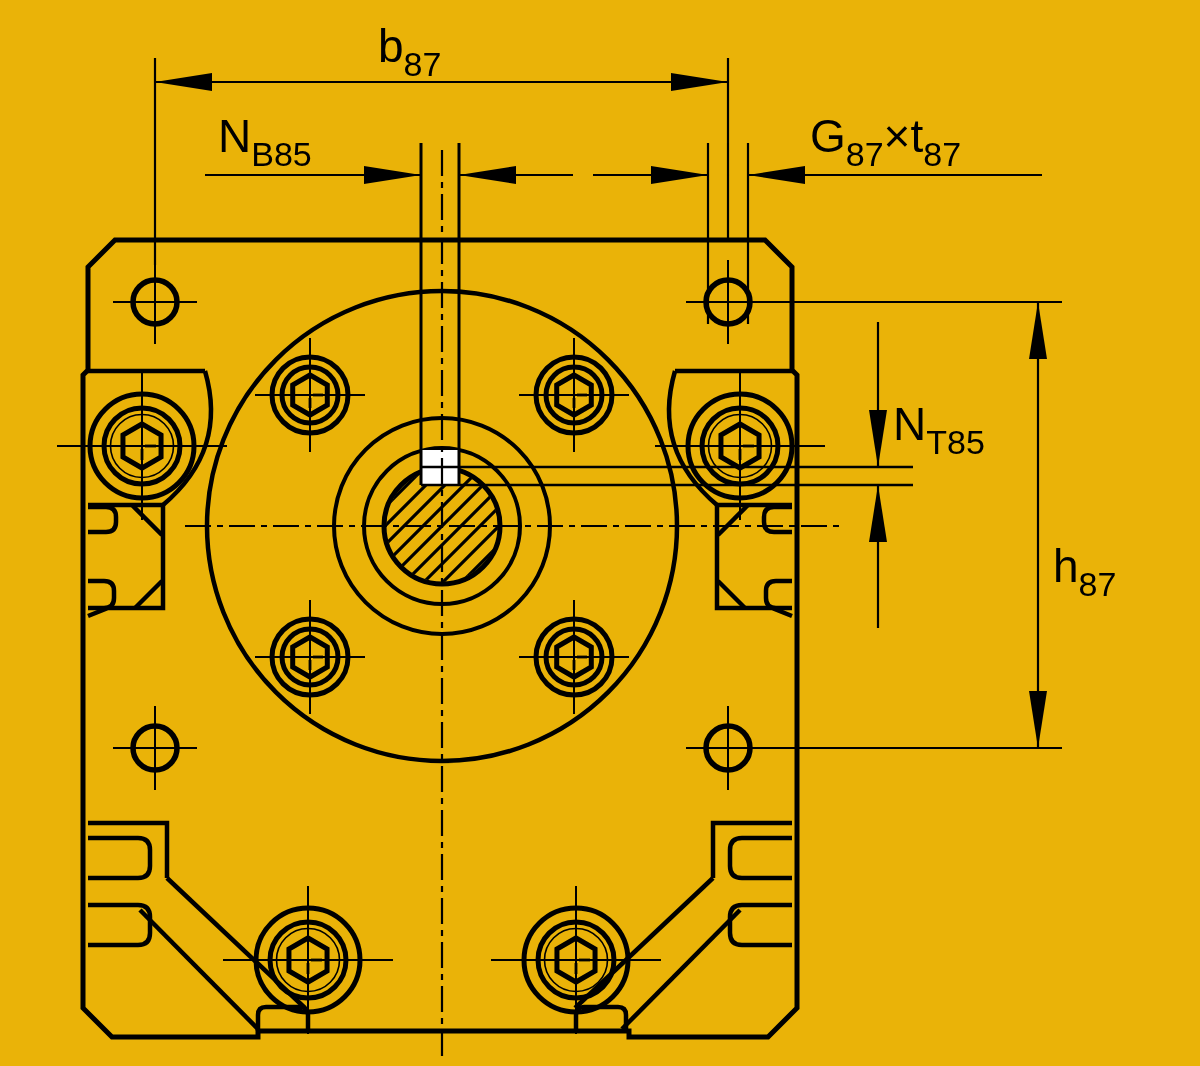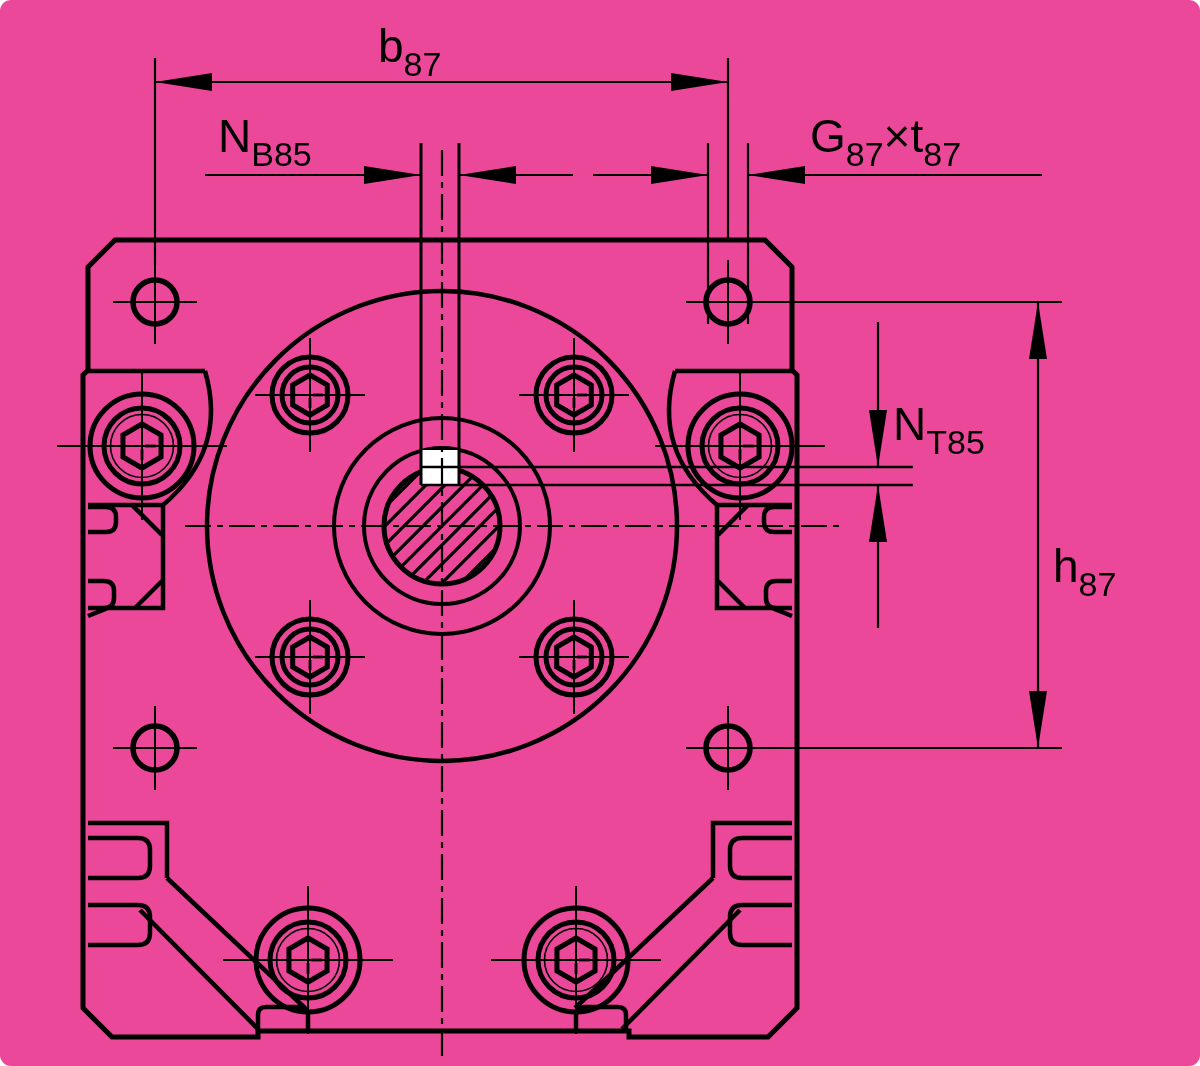--- a/index.html
+++ b/index.html
@@ -4,23 +4,22 @@
 <style>
   html, body {
     margin: 0;
     padding: 0;
     background: #ffffff;
   }
   .stage {
     position: relative;
     width: 1200px;
     height: 1066px;
-    background: #ec4899;
+    background: #eab308;
     font-family: "Liberation Sans", sans-serif;
-    border-radius: 11px;
   }
   svg { display: block; }
   .dim-text {
     font-family: "Liberation Sans", sans-serif;
     font-size: 46px;
     fill: #000000;
   }
   .dim-text .sub {
     font-size: 34px;
   }

